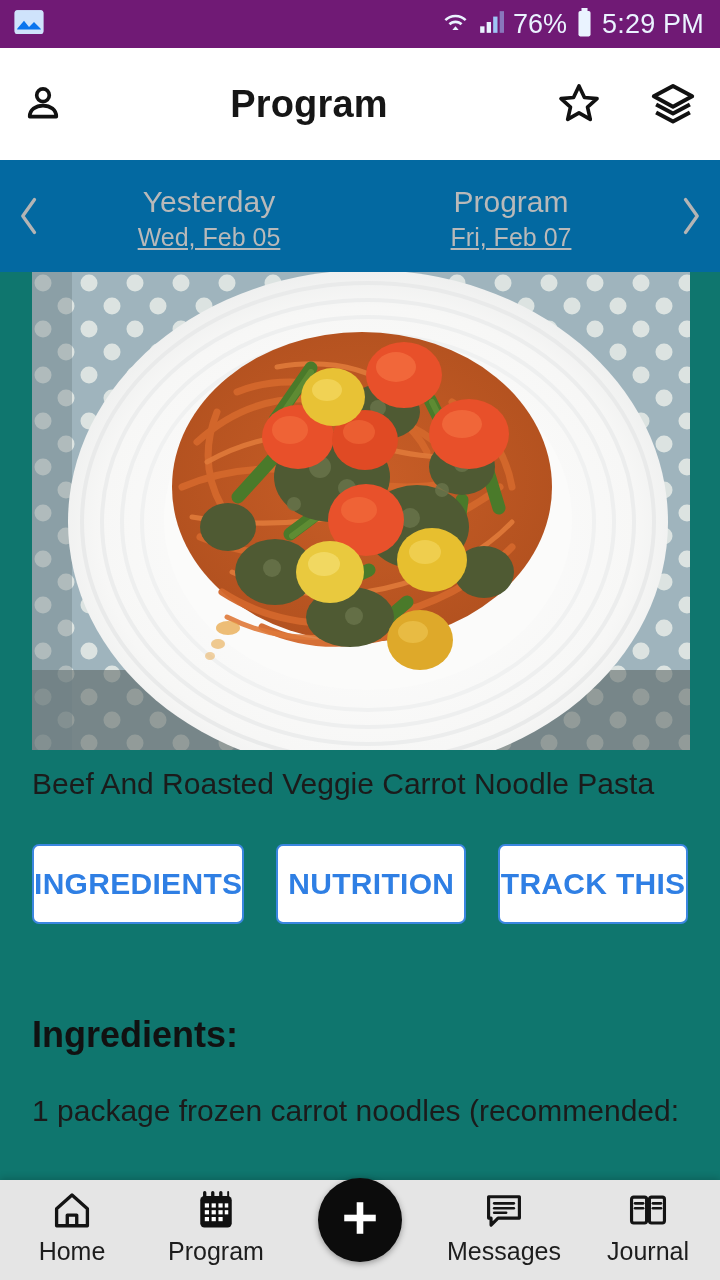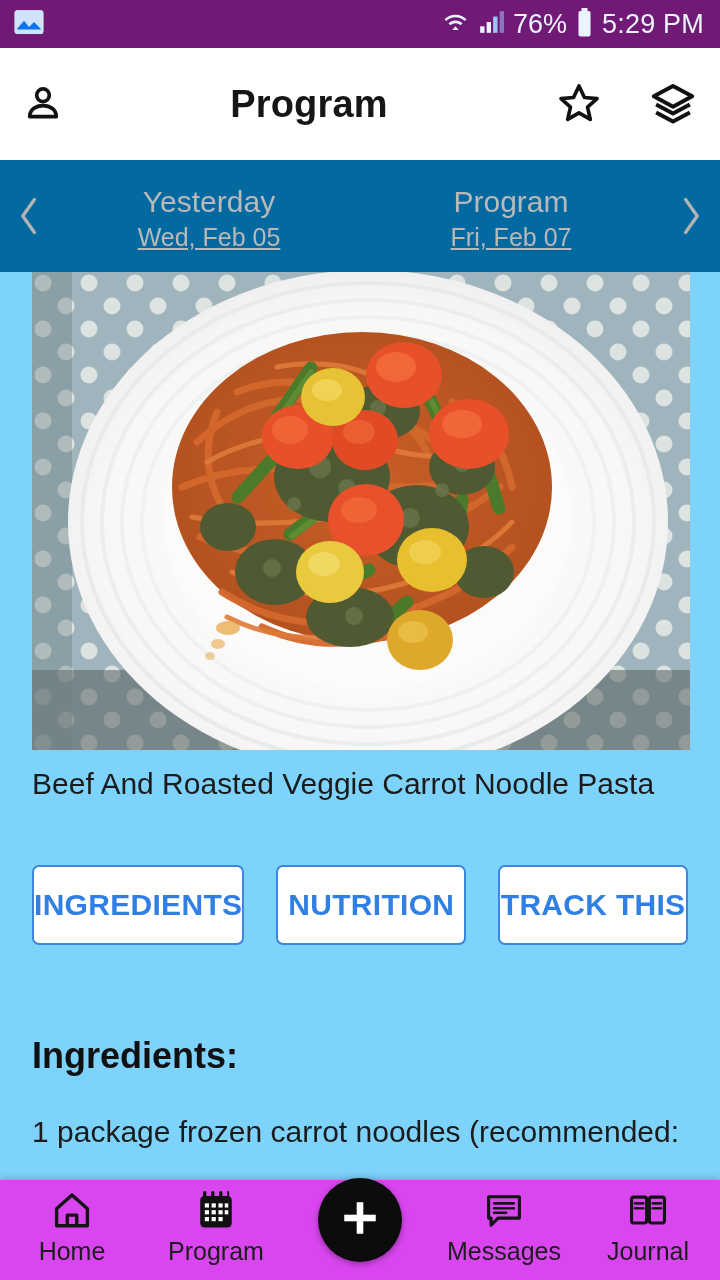--- a/index.html
+++ b/index.html
@@ -55,52 +55,52 @@
   .date-cell.active .date-sub { color:#111; }
   .caret { width:0;height:0;border-left:11px solid transparent;border-right:11px solid transparent;border-top:13px solid #111; }
   .active-underline {
     position:absolute; bottom:0; left:50%; transform:translateX(-50%);
     width:126px; height:8px; background:#111;
   }
 
   
   .content {
     position:absolute; top:272px; left:0; width:720px; height:908px;
-    background:#7dd3fc; overflow:hidden;
+    background:#0f766e; overflow:hidden;
   }
 
   
   .photo {
     position:relative; margin:0 32px; width:658px; height:478px;
     overflow:hidden; background:#8fa3ad;
   }
   .photo svg { display:block; width:658px; height:478px; }
 
   .recipe-title {
     margin:16px 32px 0 32px; font-size:30px; color:#1b1b1b; line-height:1.2;
     white-space:nowrap;
   }
 
   .btn-row { display:flex; gap:32px; margin:42px 32px 0 32px; }
   .pill {
     flex:1; height:80px; border:2px solid #3b86e0; border-radius:7px;
     background:#fff; color:#2f7fe4;
     font-family:"Liberation Sans", sans-serif;
     font-size:30px; font-weight:700; letter-spacing:.3px;
-    display:flex; align-items:center; justify-content:center;margin-top:21px;
+    display:flex; align-items:center; justify-content:center;
   }
 
   .servings { margin:52px 32px 0 32px; font-size:30px; font-weight:700; color:#111; }
   .ing-head { margin:90px 32px 12px 32px; font-size:36px; font-weight:700; color:#111; }
   .ing-line { margin:38px 32px 0 32px; font-size:30px; color:#1b1b1b; white-space:nowrap; }
 
   
   .bottomnav {
     position:absolute; bottom:0; left:0; width:720px; height:100px;
-    background:#d946ef; display:flex; align-items:flex-start;
+    background:#e5e5e5; display:flex; align-items:flex-start;
     box-shadow:0 -2px 7px rgba(0,0,0,.18);
   }
   .navitem {
     flex:1; height:100px; display:flex; flex-direction:column;
     align-items:center; justify-content:flex-start; padding-top:9px; gap:4px;
   }
   .navlabel { font-size:25px; color:#1d1d1d; line-height:1; }
   .navitem.center { visibility:hidden; }
   .fab {
     position:absolute; left:50%; transform:translateX(-50%);

